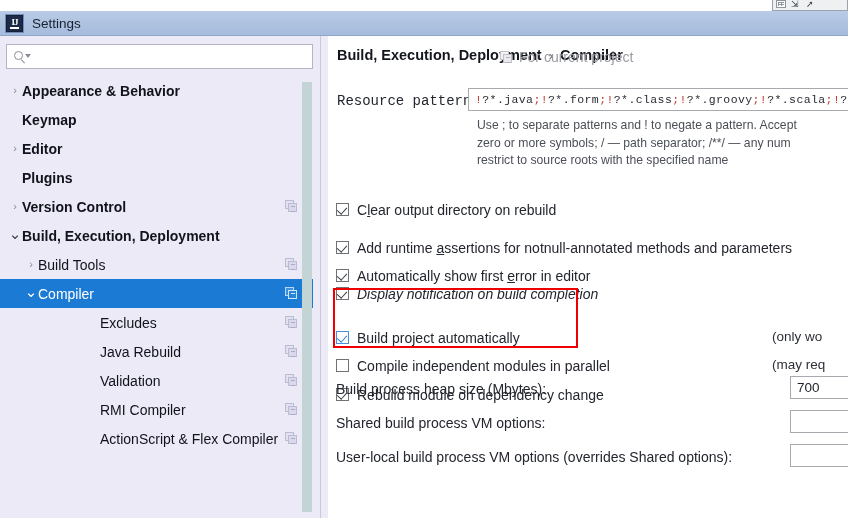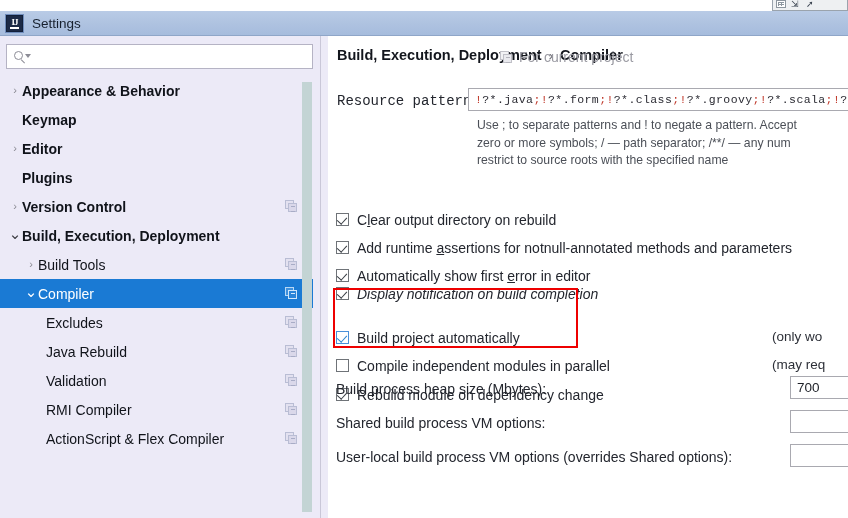--- a/index.html
+++ b/index.html
@@ -141,21 +141,21 @@
   }
   .arrow.open { color: #3a3a40; }
   .trow.selected .arrow { color: #ffffff; }
   .tlabel {
     font-size: 14px; color: #10131a;
     white-space: nowrap;
   }
   .trow.lvl0 { padding-left: 8px; }
   .trow.lvl0 .tlabel { font-weight: bold; }
   .trow.lvl1 { padding-left: 24px; }
-  .trow.lvl2 { padding-left: 32px; }
+  .trow.lvl2 { padding-left: 86px; }
   .trow.selected .tlabel { color: #ffffff; }
   .nosel { width: 14px; flex: 0 0 auto; }
 
   .copy-icon {
     position: absolute; right: 22px; top: 8px;
     width: 13px; height: 13px;
   }
   .copy-icon b, .copy-icon u {
     position: absolute; display: block;
     border: 1.2px solid #b9bdd4;
@@ -477,21 +477,21 @@
     <div class="res-label">Resource patterns:</div>
     <div class="res-field" id="res-field"><span class="neg">!</span><span class="pat">?*.java</span><span class="semi">;</span><span class="neg">!</span><span class="pat">?*.form</span><span class="semi">;</span><span class="neg">!</span><span class="pat">?*.class</span><span class="semi">;</span><span class="neg">!</span><span class="pat">?*.groovy</span><span class="semi">;</span><span class="neg">!</span><span class="pat">?*.scala</span><span class="semi">;</span><span class="neg">!</span><span class="pat">?*</span></div>
 
     <div class="hint" id="hint">
         <div>Use ; to separate patterns and ! to negate a pattern. Accept</div>
         <div>zero or more symbols; / — path separator; /**/ — any num</div>
         <div>restrict to source roots with the specified name</div>
       </div>
 
     <div id="checks">
-        <div class="chk-row" style="top: 174px;">
+        <div class="chk-row" style="top: 164px;">
           <span class="cbox checked"></span>
           <span class="chk-label"><span>C</span><span class="mn">l</span><span>ear output directory on rebuild</span></span>
         </div>
         <div class="chk-row" style="top: 202px;">
           <span class="cbox checked"></span>
           <span class="chk-label"><span>Add runtime </span><span class="mn">a</span><span>ssertions for notnull-annotated methods and parameters</span></span>
         </div>
         <div class="chk-row" style="top: 230px;">
           <span class="cbox checked"></span>
           <span class="chk-label"><span>Automatically show first </span><span class="mn">e</span><span>rror in editor</span></span>

